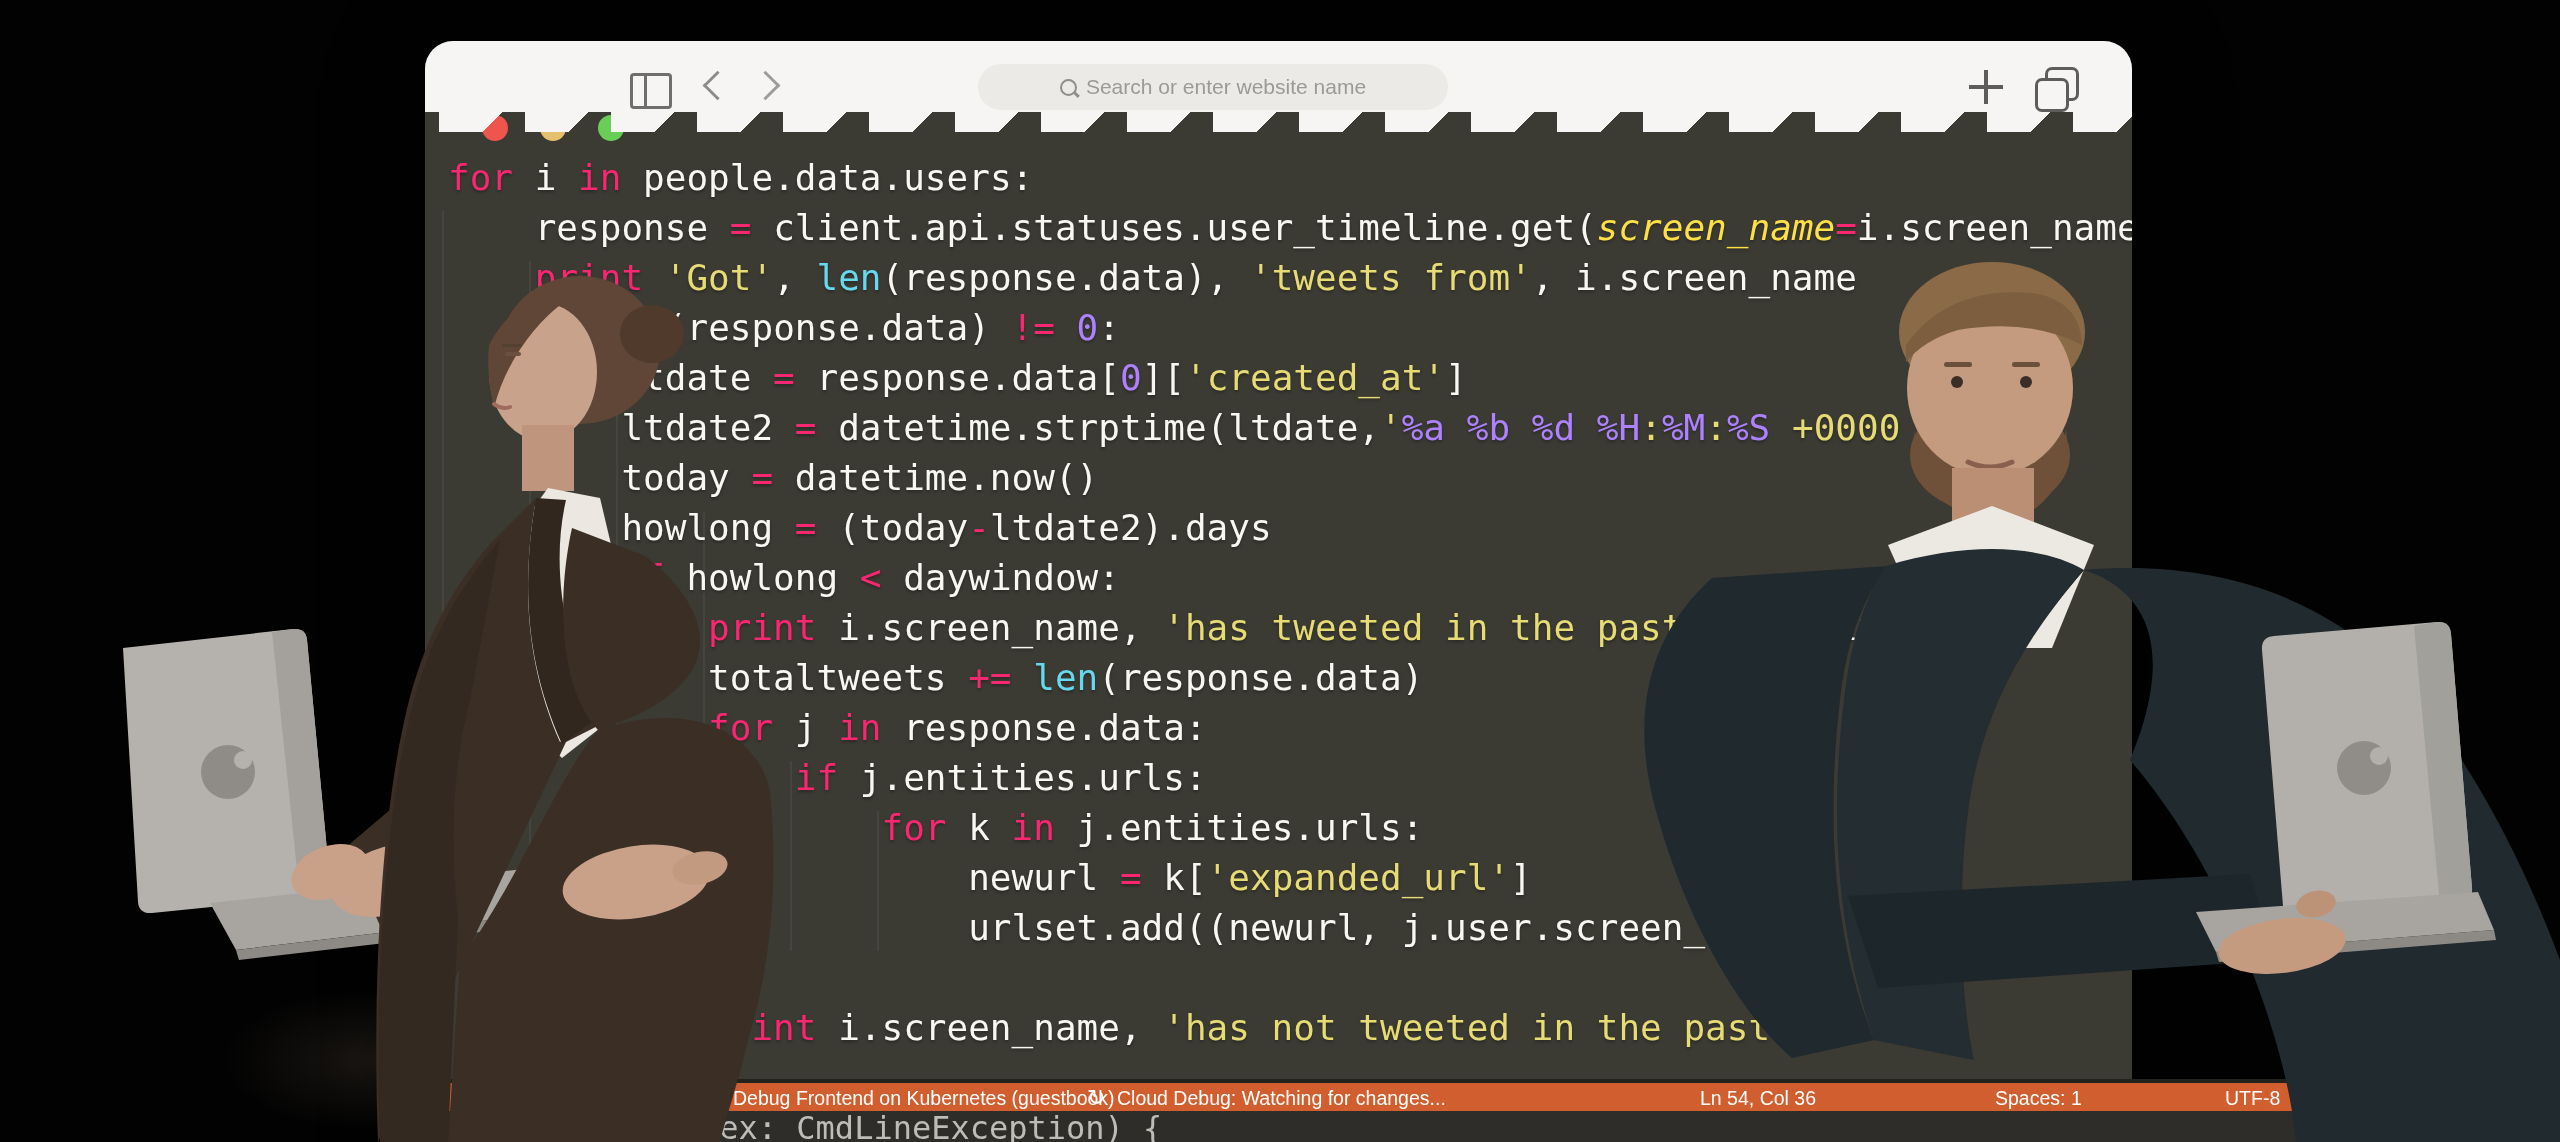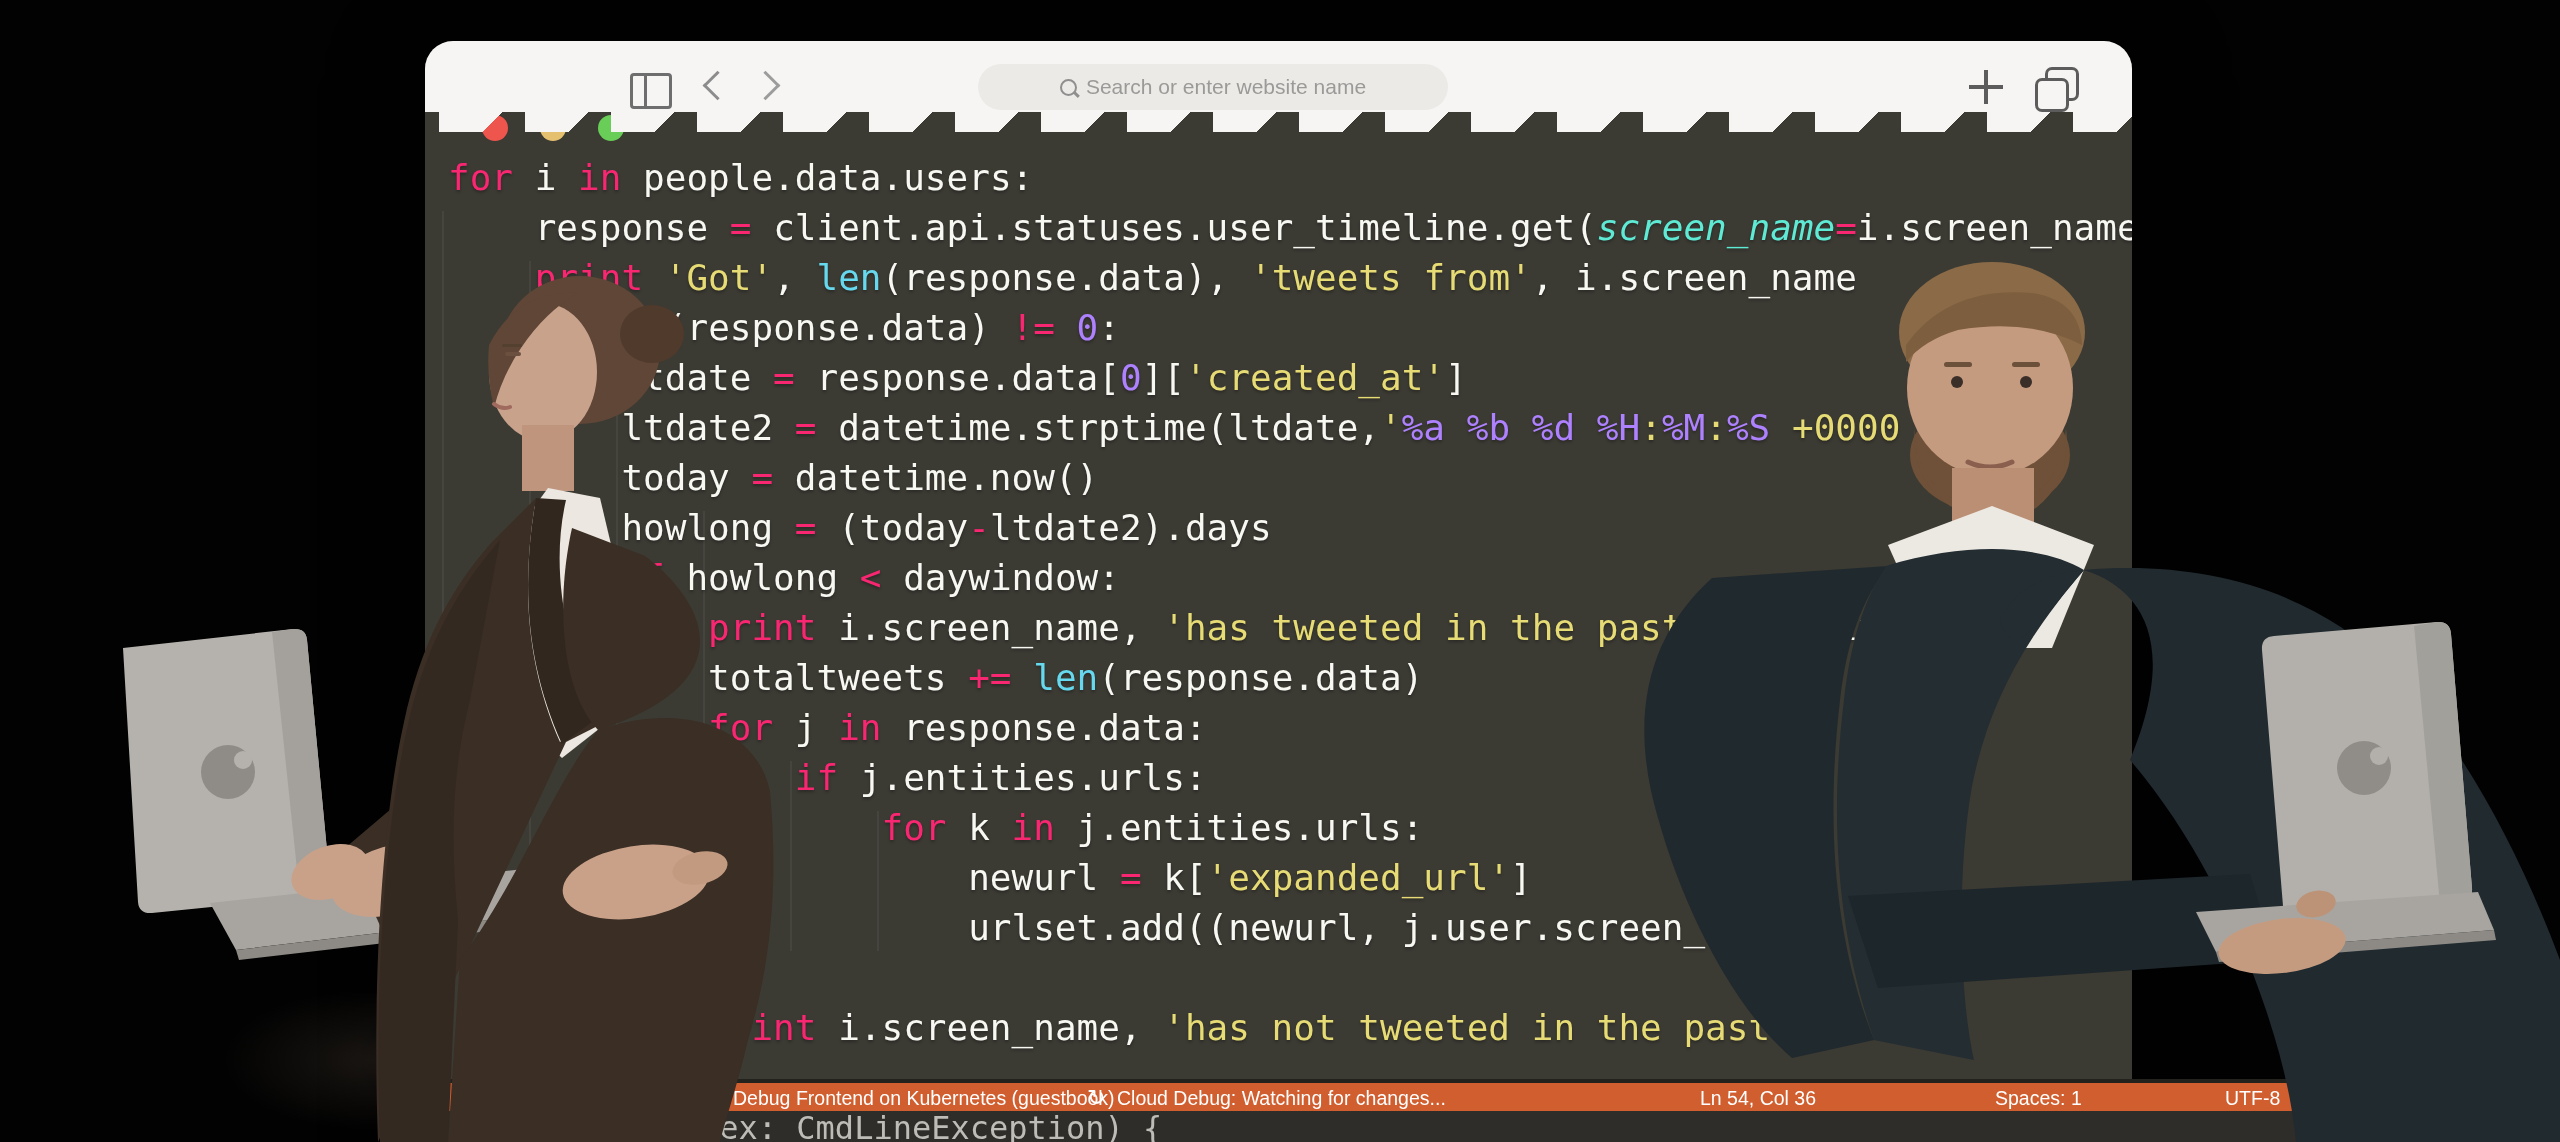--- a/index.html
+++ b/index.html
@@ -31,21 +31,21 @@
   .tabs .sq.b{left:12px;top:0;}
   .tabs .sq.f{left:2px;top:11px;background:#f6f5f3;}
   
   .guides{position:absolute;left:0;top:0;}
   .guide{position:absolute;width:2px;background:rgba(255,255,255,.055);}
   .code{position:absolute;left:23px;top:112px;font-family:"DejaVu Sans Mono",monospace;
         font-size:36px;font-weight:400;line-height:50px;white-space:pre;
         text-shadow:0 2px 3px rgba(0,0,0,.30);}
   .cl{height:50px;}
   .c-w{color:#F8F8F2;} .c-k{color:#F92672;} .c-s{color:#E6DB74;margin-top:30px;}
-  .c-f{color:#66D9EF;margin-top:25px;} .c-n{color:#AE81FF;} .c-o{color:#5eead4;font-style:italic;}
+  .c-f{color:#66D9EF;margin-top:25px;} .c-n{color:#AE81FF;} .c-o{color:#fde047;font-style:italic;}
   
   .vscode{position:absolute;left:425px;top:1079px;width:1885px;height:54px;}
   .statusbar{position:absolute;left:0;top:0;width:100%;height:32px;background:#D15E2F;
              border-top:4px solid #23221c;box-sizing:border-box;color:#fff;font-size:19.5px;}
   .statusbar span{position:absolute;top:4px;white-space:nowrap;}
   .editorstrip{position:absolute;left:0;top:32px;width:100%;height:31px;background:#2E2D29;}
   .editorstrip .ln{position:absolute;left:275px;top:-2px;color:#bdbcb6;
                    font-family:"DejaVu Sans Mono",monospace;font-size:32px;white-space:pre;}
   
   .people{position:absolute;left:0;top:0;pointer-events:none;}

